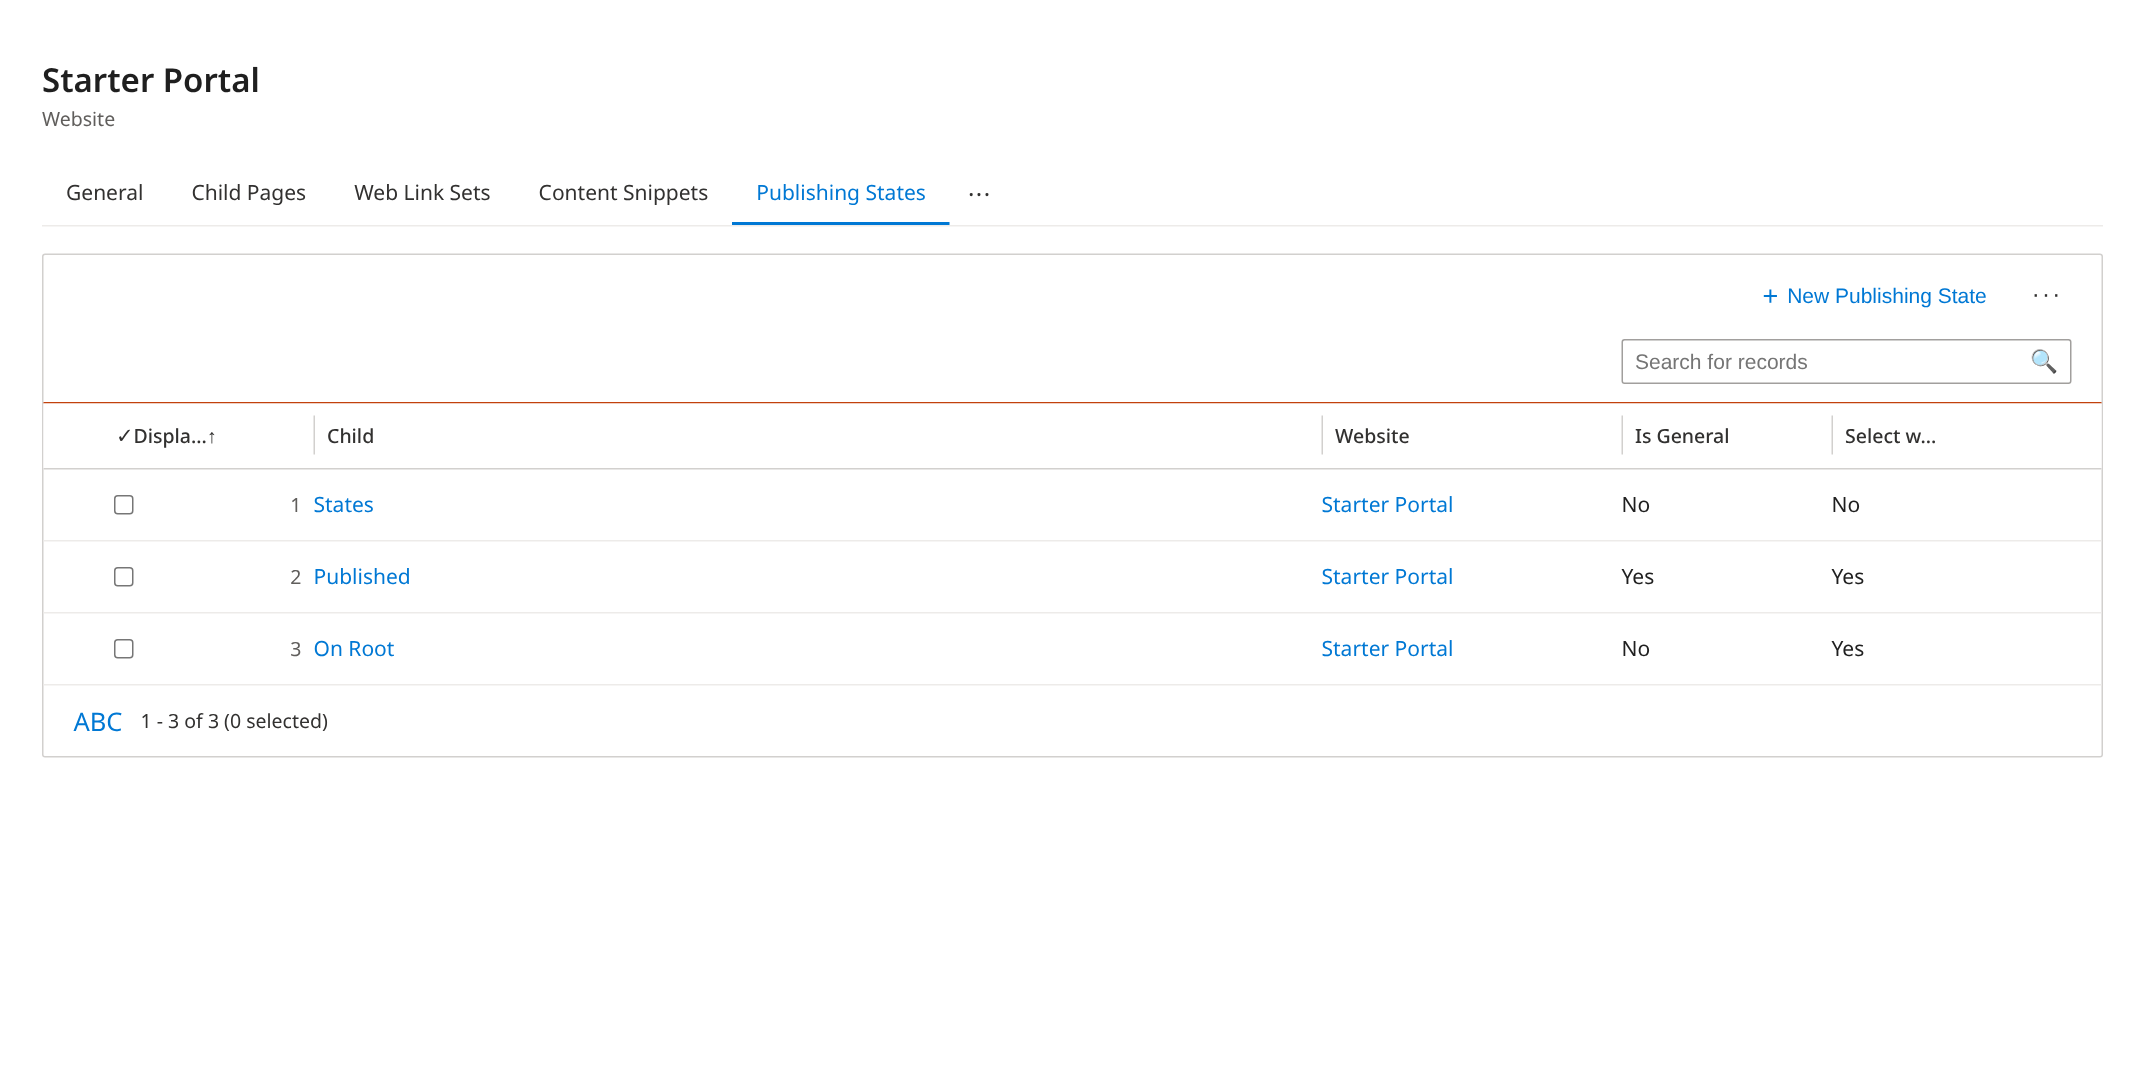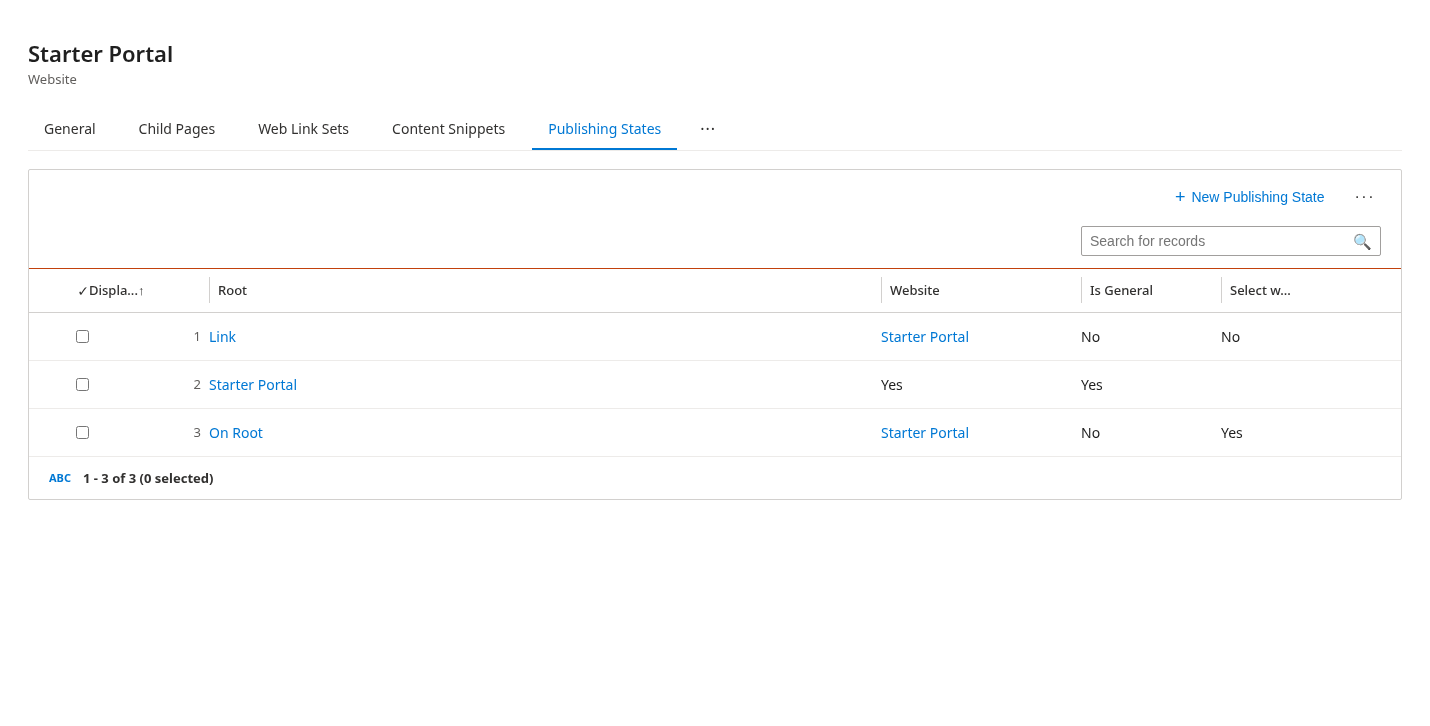--- a/index.html
+++ b/index.html
@@ -22,21 +22,21 @@
     .page-subtitle {
       font-size: 13px;
       color: #605e5c;
       margin-top: 2px;
     }
     .tabs-bar {
       display: flex;
       align-items: center;
       margin-top: 20px;
       border-bottom: 1px solid #edebe9;
-      gap: 11px;
+      gap: 0;
     }
     .tab-item {
       padding: 10px 16px;
       font-size: 14px;
       color: #323130;
       cursor: pointer;
       border-bottom: 2px solid transparent;
       white-space: nowrap;
       position: relative;
       bottom: -1px;
@@ -174,27 +174,26 @@
       color: #1f1f1f;
     }
     .pagination-row {
       display: flex;
       align-items: center;
       padding: 12px 20px;
       gap: 12px;
     }
     .pagination-abc {
       color: #0078d4;
-      font-size: 11px;
-      font-weight: 700;
+      font-size: 17px;
+      font-weight: 400;
     }
     .pagination-info {
       font-size: 13px;
       color: #323130;
-      font-weight: bold;
     }
     .check-col {
       display: flex;
       align-items: center;
       justify-content: flex-end;
     }
     .checkmark-icon {
       font-size: 14px;
       color: #323130;
     }
@@ -238,53 +237,56 @@
     <div class="table-container">
 
       <div class="table-header">
         <div class="col-header check-col">
           <span class="checkmark-icon">✓</span>
         </div>
         <div class="col-header">
           <span>Displa...↑</span>
         </div>
         <div class="col-header col-divider">
-          <span>Root</span>
+          <span>Child</span>
         </div>
         <div class="col-header col-divider">
           <span>Website</span>
         </div>
         <div class="col-header col-divider">
           <span>Is General</span>
         </div>
         <div class="col-header col-divider">
           <span>Select w...</span>
         </div>
       </div>
 
       <div class="table-row">
         <div class="check-col">
           <input type="checkbox" style="cursor: pointer;">
         </div>
         <div class="row-num">1</div>
         <div class="row-name">
-          <a href="#">Link</a>
+          <a href="#">States</a>
         </div>
         <div class="row-website">
           <a href="#">Starter Portal</a>
         </div>
         <div class="row-val">No</div>
         <div class="row-val">No</div>
       </div>
 
       <div class="table-row">
         <div class="check-col">
           <input type="checkbox" style="cursor: pointer;">
         </div>
         <div class="row-num">2</div>
+        <div class="row-name">
+          <a href="#">Published</a>
+        </div>
         <div class="row-website">
           <a href="#">Starter Portal</a>
         </div>
         <div class="row-val">Yes</div>
         <div class="row-val">Yes</div>
       </div>
 
       <div class="table-row">
         <div class="check-col">
           <input type="checkbox" style="cursor: pointer;">

